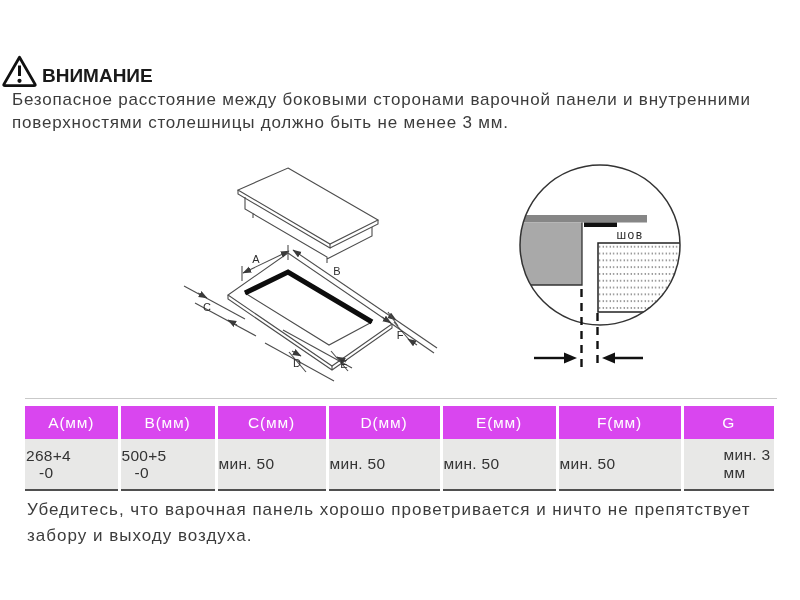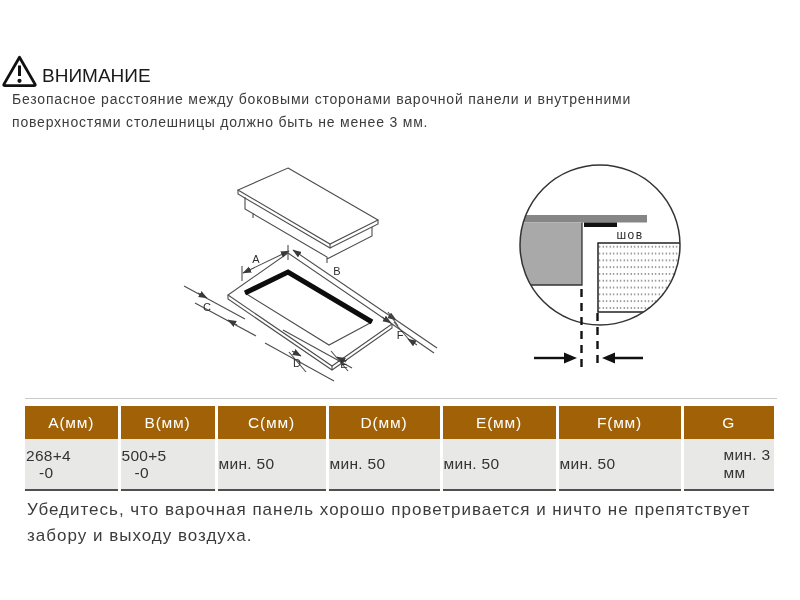--- a/index.html
+++ b/index.html
@@ -1,24 +1,24 @@
 <!DOCTYPE html>
 <html><head>
 <meta charset="utf-8">
 <style>
   html,body{margin:0;padding:0;}
   body{width:800px;height:600px;background:#fff;font-family:"Liberation Sans",sans-serif;position:relative;overflow:hidden;}
   .abs{position:absolute;}
-  #warn-head{left:42px;top:65px;font-size:19px;font-weight:normal;letter-spacing:0;color:#1a1a1a;}
+  #warn-head{left:42px;top:65px;font-size:19px;font-weight:bold;letter-spacing:0;color:#1a1a1a;}
   #warn-icon{left:2px;top:54px;}
-  #warn-text{left:12px;top:88px;width:775px;font-size:14px;line-height:23px;color:#3c3c3c;white-space:pre-line;letter-spacing:0.8px;}
+  #warn-text{left:12px;top:88px;width:775px;font-size:17px;line-height:23px;color:#3c3c3c;white-space:pre-line;letter-spacing:0.8px;}
   #footer-note{left:27px;top:497px;width:775px;font-size:17px;line-height:26px;color:#3c3c3c;white-space:pre-line;letter-spacing:1px;}
   #table-topline{left:25px;top:398px;width:752px;height:1px;background:#c9c9c9;}
   #dim-table{left:25px;top:406px;border-collapse:collapse;table-layout:fixed;}
-  #dim-table th{background:#a16207;color:#fff;height:31px;font-size:15.5px;font-weight:normal;letter-spacing:0.8px;border-right:3px solid #fff;}
+  #dim-table th{background:#d946ef;color:#fff;height:31px;font-size:15.5px;font-weight:normal;letter-spacing:0.8px;border-right:3px solid #fff;}
   #dim-table th:last-child{border-right:none;}
   #dim-table td{background:#e8e8e7;height:48px;vertical-align:middle;font-size:15.5px;color:#333;border-right:3px solid #fff;border-bottom:2px solid #4f4f4f;letter-spacing:0.3px;}
   #dim-table td:last-child{border-right:none;padding-left:40px;}
   .tol{transform:translateX(13px);margin-top:-1px;}
   svg text{font-family:"Liberation Sans",sans-serif;}
 </style>
 </head>
 <body>
 
 <svg id="warn-icon" class="abs" width="37" height="39" viewBox="0 0 37 39">

